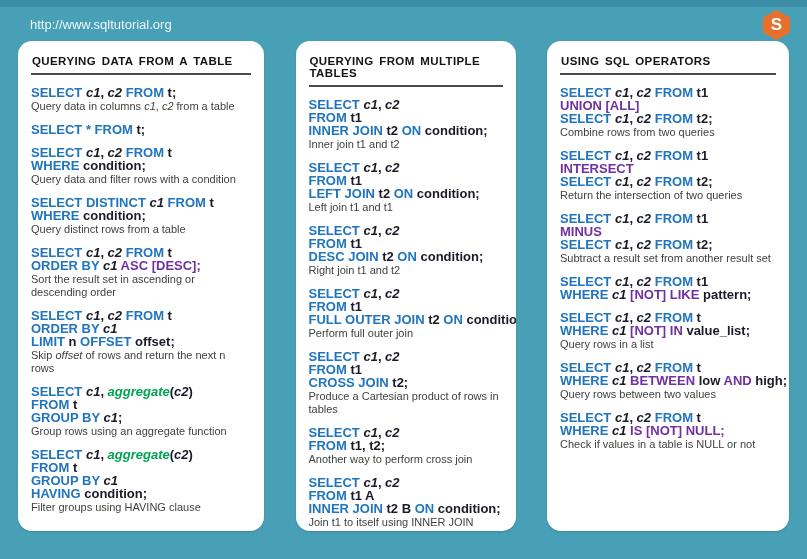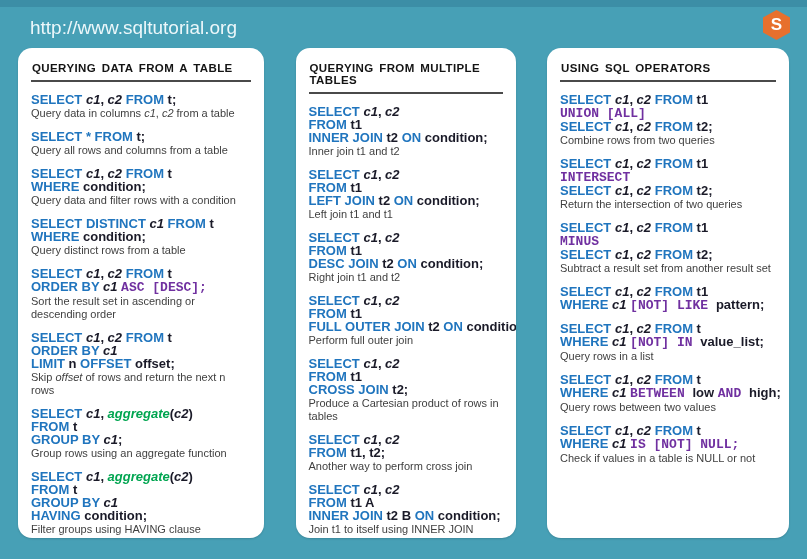--- a/index.html
+++ b/index.html
@@ -11,21 +11,21 @@
   }
   .top-strip{height:7px;background:#3C8EA6;}
   .header{
     display:flex;align-items:baseline;
     padding:10px 20px 9px 20px;
   }
   .page-title{
     color:#ffffff;font-size:21px;font-weight:bold;letter-spacing:.2px;
   }
   .site-url{
-    color:#ECF7FA;font-size:19px;margin-left:10px;font-weight:400;
+    color:#ECF7FA;font-size:13px;margin-left:10px;font-weight:400;
   }
   .logo{
     position:absolute;right:17px;top:10px;
     width:27px;height:30px;
     background:#E7702D;
     clip-path:polygon(50% 0,100% 25%,100% 75%,50% 100%,0 75%,0 25%);
     display:flex;align-items:center;justify-content:center;
   }
   .logo span{
     color:#ffffff;font-size:17px;font-weight:bold;line-height:1;
@@ -53,21 +53,21 @@
     border-bottom:2px solid #4a4a4a;
   }
   .sql-block{margin-bottom:10px;}
   .code-line{
     font-size:13px;font-weight:bold;line-height:13px;
     color:#1A1A28;white-space:nowrap;
   }
   .tok-k{color:#2075BE;}
   .tok-i{color:#1A1A28;}
   .tok-ii{color:#1A1A28;font-style:italic;}
-  .tok-o{color:#7030A0;font-family:Liberation Mono, monospace;}
+  .tok-o{color:#7030A0;}
   .tok-f{color:#00A550;font-style:italic;}
   .desc{
     font-size:11px;font-weight:400;line-height:13px;
     color:#3F3F3F;margin-top:1px;
   }
 </style>
 </head>
 <body>
 
 <div class="top-strip"></div>
@@ -82,21 +82,20 @@
 
 <div class="cards">
     <section class="card">
       <h2 class="card-heading">QUERYING DATA FROM A TABLE</h2>
       <div class="sql-block">
         <div class="code-line"><span class="tok-k">SELECT </span><span class="tok-ii">c1</span><span class="tok-i">, </span><span class="tok-ii">c2</span><span class="tok-i"> </span><span class="tok-k">FROM </span><span class="tok-i">t;</span></div>
         <div class="desc"><span>Query data in columns </span><i>c1</i><span>, </span><i>c2</i><span> from a table</span></div>
       </div>
       <div class="sql-block">
         <div class="code-line"><span class="tok-k">SELECT * FROM </span><span class="tok-i">t;</span></div>
-        <div class="desc"><span>Query all rows and columns from a table</span></div>
       </div>
       <div class="sql-block">
         <div class="code-line"><span class="tok-k">SELECT </span><span class="tok-ii">c1</span><span class="tok-i">, </span><span class="tok-ii">c2</span><span class="tok-i"> </span><span class="tok-k">FROM </span><span class="tok-i">t</span></div>
         <div class="code-line"><span class="tok-k">WHERE </span><span class="tok-i">condition;</span></div>
         <div class="desc"><span>Query data and filter rows with a condition</span></div>
       </div>
       <div class="sql-block">
         <div class="code-line"><span class="tok-k">SELECT DISTINCT </span><span class="tok-ii">c1</span><span class="tok-i"> </span><span class="tok-k">FROM </span><span class="tok-i">t</span></div>
         <div class="code-line"><span class="tok-k">WHERE </span><span class="tok-i">condition;</span></div>
         <div class="desc"><span>Query distinct rows from a table</span></div>

